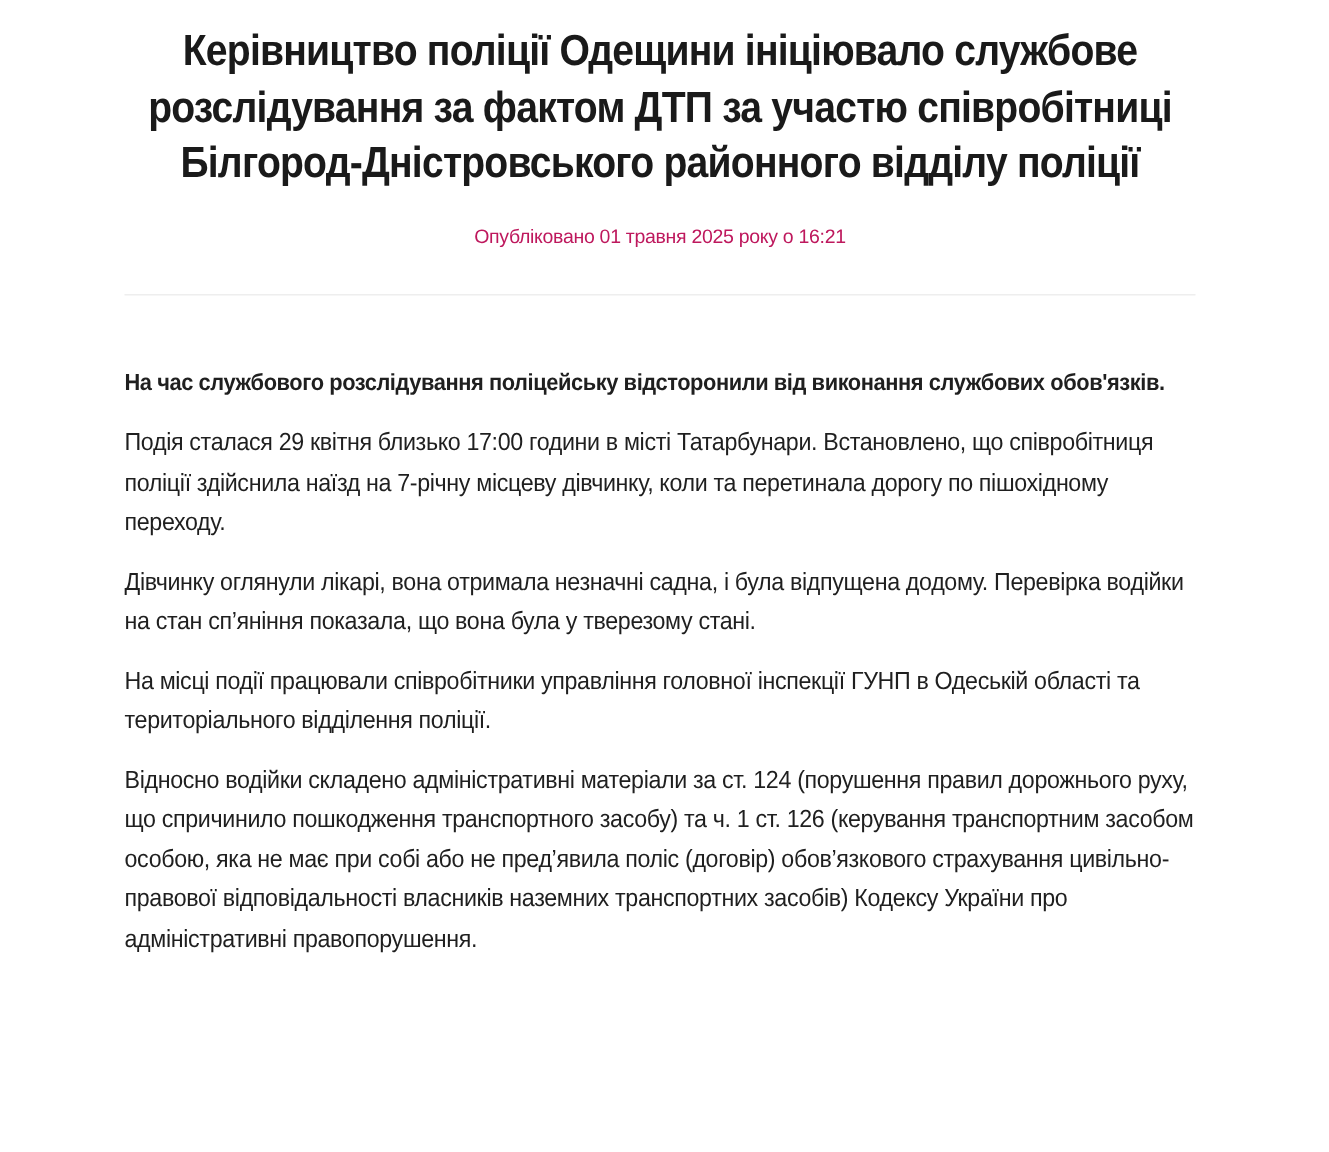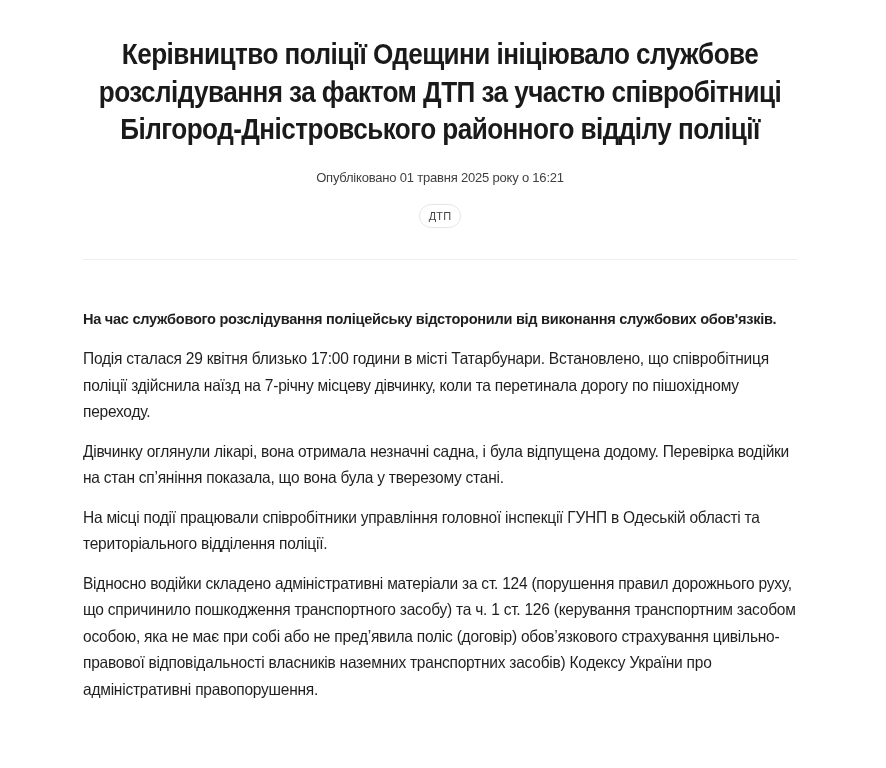--- a/index.html
+++ b/index.html
@@ -11,41 +11,41 @@
       width: 886px;
       height: 768px;
       overflow: hidden;
       font-family: "Liberation Sans", "DejaVu Sans", sans-serif;
       color: #1d1d1d;
     }
     .article {
       position: relative;
       width: 714px;
       margin: 0 auto;
-      padding-top: 36px;
+      padding-top: 16px;
       left: -3px;
     }
     .title {
       font-family: "Liberation Sans", sans-serif;
       font-weight: 700;
       font-size: 29px;
       line-height: 37.5px;
       letter-spacing: -0.6px;
       text-align: center;
       margin: 0;
       color: #1a1a1a;
       transform: scaleX(0.9);
       transform-origin: center top;
       width: 790px;
       margin-left: -38px;
     }
     .meta {
       text-align: center;
       font-size: 13px;
-      color: #404040;
+      color: #be185d;
       margin-top: 21px;
       letter-spacing: -0.2px;
     }
     .tags {
       text-align: center;
       margin-top: 19px;
     }
     .tag {
       display: inline-block;
       border: 1.5px solid #e6e6e6;
@@ -83,23 +83,20 @@
     }
   </style>
 </head>
 <body>
 
 <div class="article">
   <h1 class="title">Керівництво поліції Одещини ініціювало службове розслідування за фактом ДТП за участю співробітниці Білгород-Дністровського районного відділу поліції</h1>
 
   <div class="meta">Опубліковано 01 травня 2025 року о 16:21</div>
 
-  <div class="tags">
-    <a class="tag">ДТП</a>
-  </div>
 
   <hr class="divider">
 
   <div class="content">
     <p class="lead">На час службового розслідування поліцейську відсторонили від виконання службових обов'язків.</p>
     <p>Подія сталася 29 квітня близько 17:00 години в місті Татарбунари. Встановлено, що співробітниця поліції здійснила наїзд на 7-річну місцеву дівчинку, коли та перетинала дорогу по пішохідному переходу.</p>
     <p>Дівчинку оглянули лікарі, вона отримала незначні садна, і була відпущена додому. Перевірка водійки на стан сп’яніння показала, що вона була у тверезому стані.</p>
     <p>На місці події працювали співробітники управління головної інспекції ГУНП в Одеській області та територіального відділення поліції.</p>
     <p>Відносно водійки складено адміністративні матеріали за ст. 124 (порушення правил дорожнього руху, що спричинило пошкодження транспортного засобу) та ч. 1 ст. 126 (керування транспортним засобом особою, яка не має при собі або не пред’явила поліс (договір) обов’язкового страхування цивільно-правової відповідальності власників наземних транспортних засобів) Кодексу України про адміністративні правопорушення.</p>
   </div>

